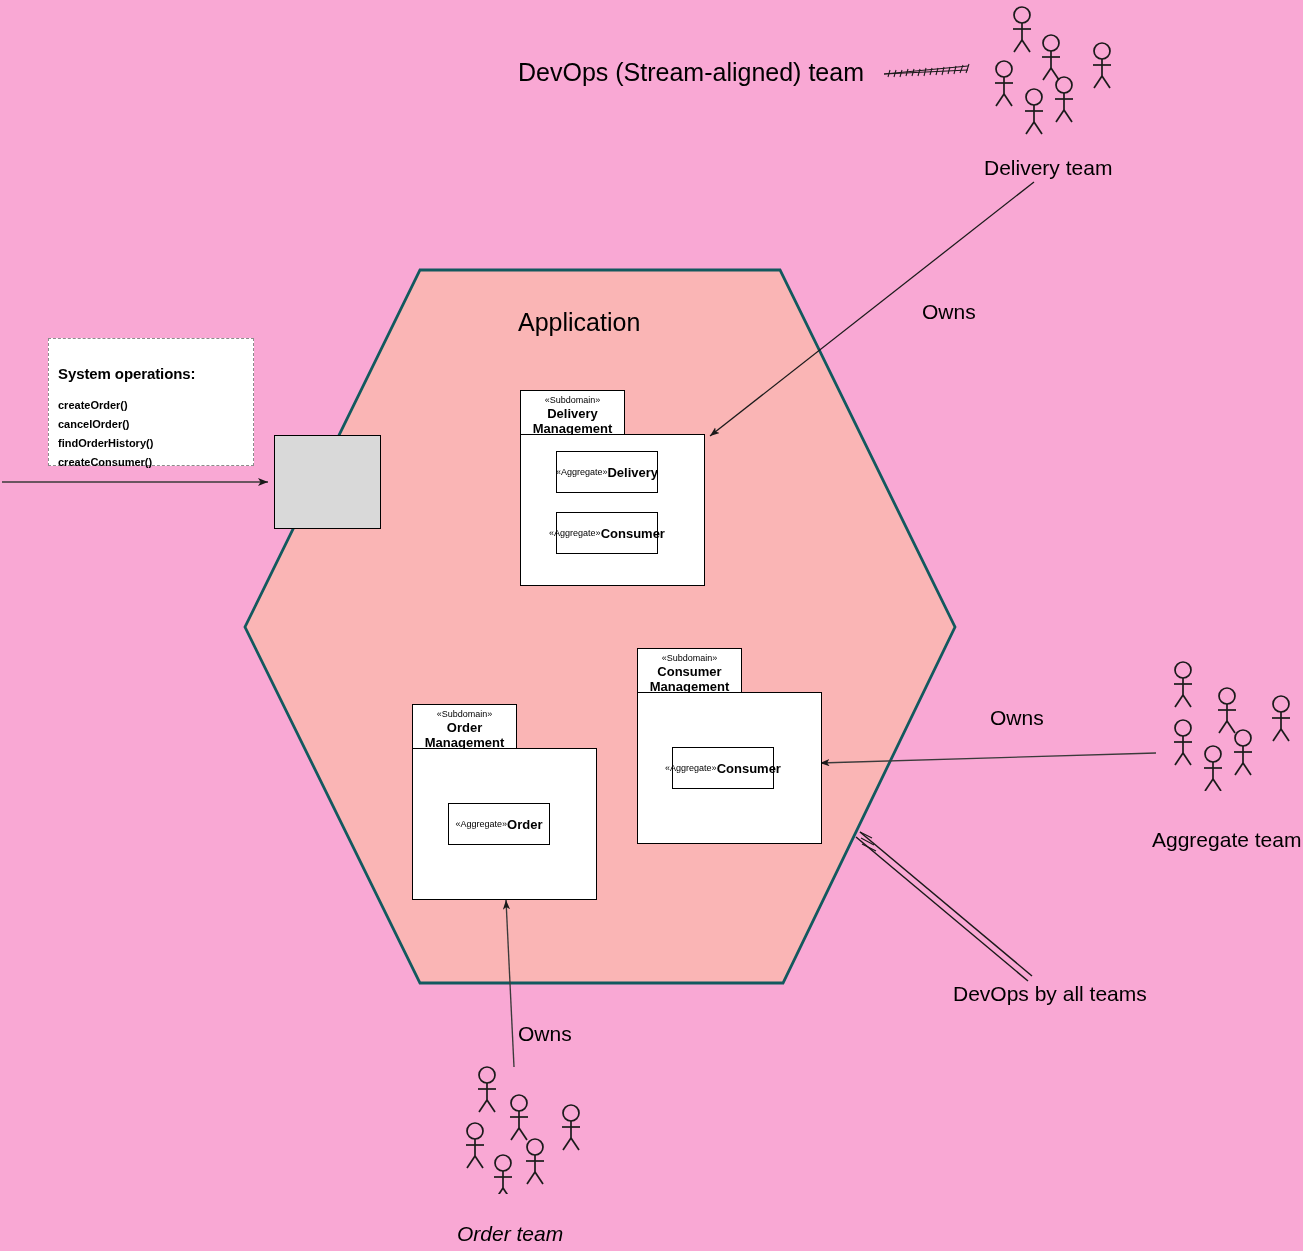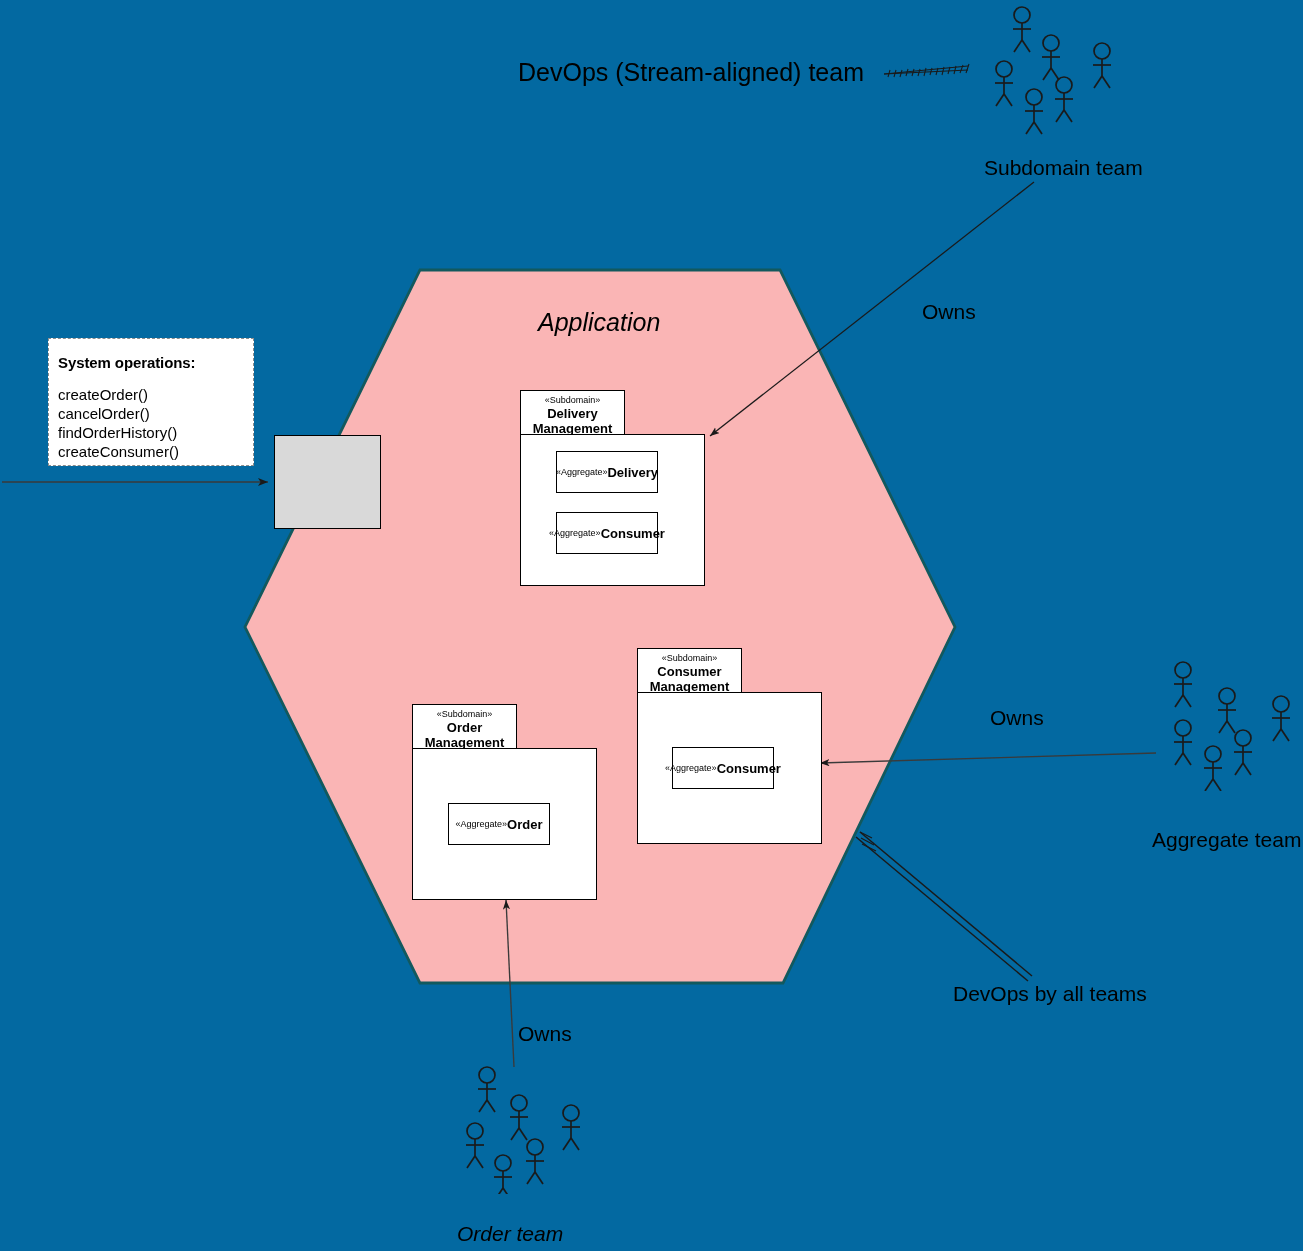--- a/index.html
+++ b/index.html
@@ -9,21 +9,21 @@
     background: #ffffff;
   }
   body {
     font-family: "Liberation Sans", sans-serif;
     color: #000000;
   }
   #canvas {
     position: relative;
     width: 1303px;
     height: 1251px;
-    background: #0369a1;
+    background: #f9a8d4;
     overflow: hidden;
   }
   #vector-layer {
     position: absolute;
     left: 0;
     top: 0;
     width: 1303px;
     height: 1251px;
     pointer-events: none;
   }
@@ -45,27 +45,28 @@
     width: 206px;
     height: 128px;
     border: 1px dashed #8c8c8c;
     background: #ffffff;
     box-sizing: border-box;
     padding: 10px 8px 0 9px;
   }
   #sysops-note .note-title {
     font-size: 15px;
     font-weight: bold;
-    margin: 5px 0 14px 0;
+    margin: 16px 0 14px 0;
     letter-spacing: -0.1px;
   }
   #sysops-note .note-op {
-    font-size: 15px;
+    font-size: 11px;
     line-height: 19px;
     white-space: pre;
+    font-weight: bold;
   }
 
   
   #adapter-box {
     position: absolute;
     left: 274px;
     top: 435px;
     width: 107px;
     height: 94px;
     background: #d9d9d9;
@@ -189,21 +190,21 @@
       <line x1="1028" y1="981" x2="856" y2="837" stroke-width="1.5"></line>
 
       <path d="M860,832 L872,838" stroke-width="1.1"></path>
       <path d="M861,838 L874,845" stroke-width="1.1"></path>
       <path d="M862,844 L876,851" stroke-width="1.1"></path>
     </g>
   </svg>
 
   <div class="txt big-label" style="left:518px; top:58px;">DevOps (Stream-aligned) team</div>
 
-  <div class="txt big-label" style="left:538px; top:308px;font-style:italic;">Application</div>
+  <div class="txt big-label" style="left:518px; top:308px;">Application</div>
 
   <div id="sysops-note">
     <div class="note-title">System operations:</div>
     <div class="note-op">createOrder()</div>
     <div class="note-op">cancelOrder()</div>
     <div class="note-op">findOrderHistory()</div>
     <div class="note-op">createConsumer()</div>
   </div>
 
   <div id="adapter-box"></div>
@@ -295,21 +296,21 @@
         <g transform="translate(40,86)">
           <circle cx="9" cy="9" r="8"></circle>
             <line x1="9" y1="17" x2="9" y2="34"></line>
           <line x1="0" y1="23" x2="18" y2="23"></line>
             <line x1="9" y1="34" x2="1" y2="46"></line>
           <line x1="9" y1="34" x2="17" y2="46"></line>
         </g>
       </g>
     </svg>
   </div>
-  <div class="team-caption" style="left:984px; top:156px;">Subdomain team</div>
+  <div class="team-caption" style="left:984px; top:156px;">Delivery team</div>
 
   <div class="team-cluster" style="left:1160px; top:655px;">
     <svg width="160" height="136" viewBox="0 0 160 136" xmlns="http://www.w3.org/2000/svg">
       <g stroke="#1a1a1a" stroke-width="1.7" fill="none">
         <g transform="translate(14,6)">
           <circle cx="9" cy="9" r="8"></circle>
             <line x1="9" y1="17" x2="9" y2="34"></line>
           <line x1="0" y1="23" x2="18" y2="23"></line>
             <line x1="9" y1="34" x2="1" y2="46"></line>
           <line x1="9" y1="34" x2="17" y2="46"></line>

